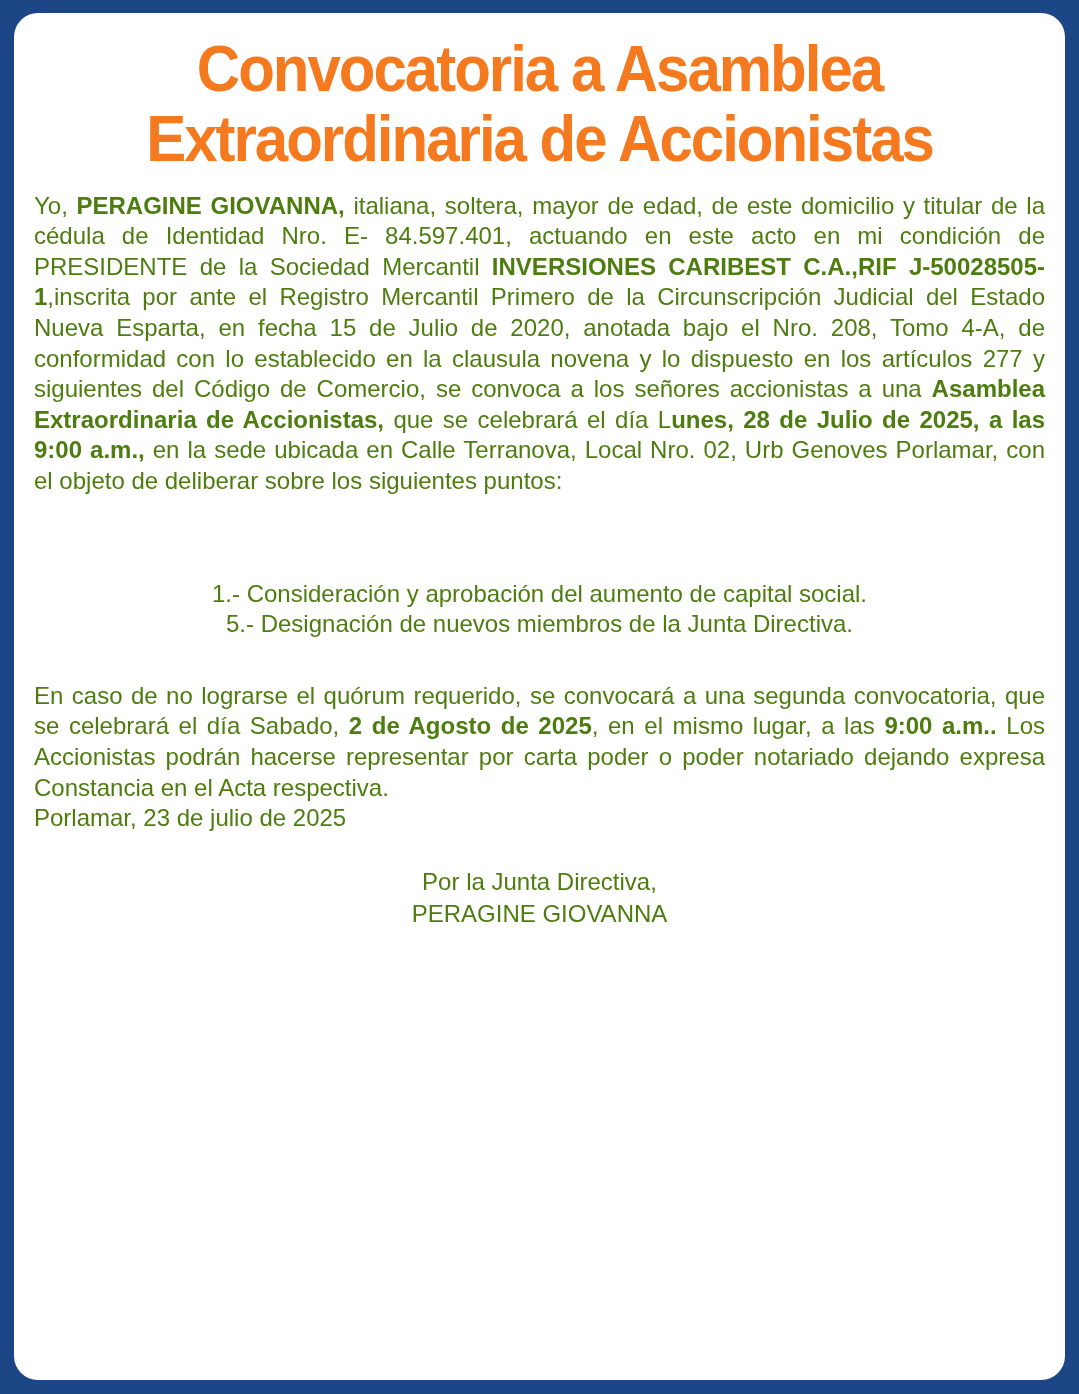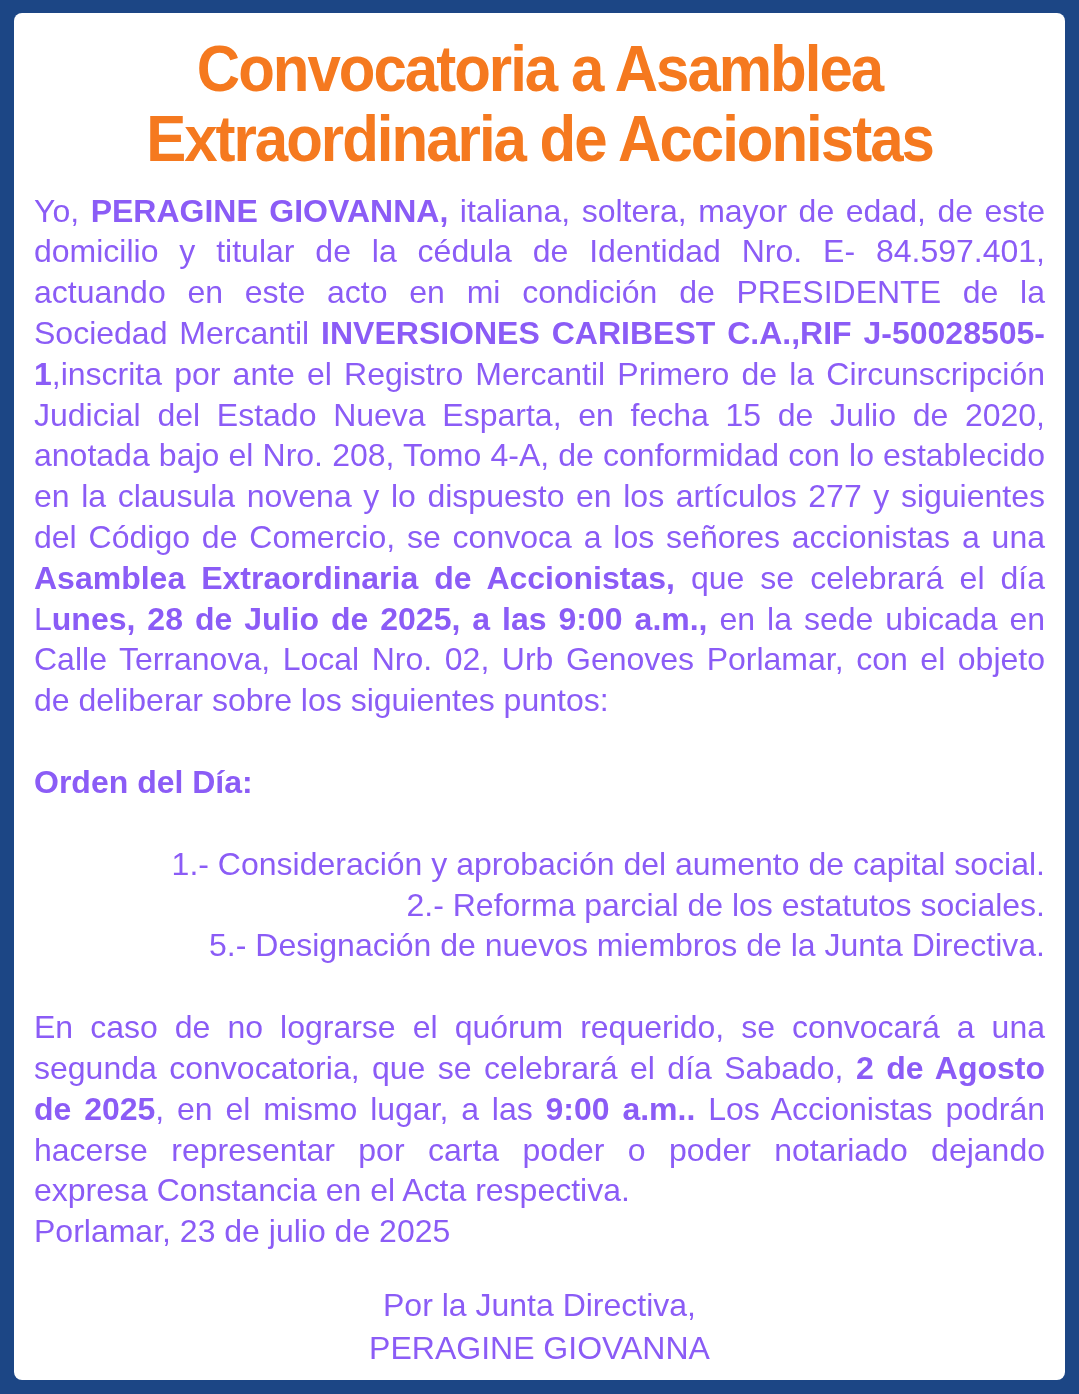--- a/index.html
+++ b/index.html
@@ -12,51 +12,51 @@
     height: 1394px;
     margin: 0 auto;
     background: #1c4685; 
     padding: 13px 14px 14px 14px;
     overflow: hidden;
   }
   .sheet {
     width: 100%;
     height: 100%;
     background: #ffffff;
-    border-radius: 8px;
+    border-radius: 24px;
     padding: 22px 20px 16px 20px;
     overflow: hidden;
   }
 
   .doc-title {
     color: #f5791f;
     text-align: center;
     font-weight: bold;
     font-size: 60px;
     line-height: 1.08;
     letter-spacing: -2px;
     transform: scaleY(1.08);
     transform-origin: top center;
     margin-bottom: 26px;
   }
 
   .body-copy {
-    color: #8b5cf6;
-    font-size: 32px;
+    color: #4d7c0f;
+    font-size: 24px;
     line-height: 1.275;
   }
 
   .para { text-align: justify; }
   .b { font-weight: bold; }
 
   .spacer-line { height: 41px; }
 
   .agenda-heading { font-weight: bold; }
 
-  .agenda-list div { text-align: right; }
+  .agenda-list div { text-align: center; }
 
   .date-line { font-weight: normal; }
 
   .signature {
     margin-top: 32px;
     text-align: center;
   }
   .signature .sig-line { line-height: 1.35; }
   .sig-bold { font-weight: normal; }
 </style>
@@ -70,27 +70,25 @@
       <span>Convocatoria a Asamblea</span><br>
       <span>Extraordinaria de Accionistas</span>
     </h1>
 
     <div class="body-copy">
 
       <p class="para"><span>Yo, </span><span class="b">PERAGINE GIOVANNA,</span><span> italiana, soltera, mayor de edad, de este domicilio y titular de la cédula de Identidad Nro. E- 84.597.401, actuando en este acto en mi condición de PRESIDENTE de la Sociedad Mercantil </span><span class="b">INVERSIONES CARIBEST C.A.,RIF J-50028505-1</span><span>,inscrita por ante el Registro Mercantil Primero de la Circunscripción Judicial del Estado Nueva Esparta, en fecha 15 de Julio de 2020, anotada bajo el Nro. 208, Tomo 4-A, de conformidad con lo establecido en la clausula novena y lo dispuesto en los artículos 277 y siguientes del Código de Comercio, se convoca a los señores accionistas a una </span><span class="b">Asamblea Extraordinaria de Accionistas,</span><span> que se celebrará el día L</span><span class="b">unes, 28 de Julio de 2025, a las 9:00 a.m.,</span><span> en la sede ubicada en Calle Terranova, Local Nro. 02, Urb Genoves Porlamar, con el objeto de deliberar sobre los siguientes puntos:</span></p>
 
       <div class="spacer-line"></div>
 
-      <div class="agenda-heading">Orden del Día:</div>
 
       <div class="spacer-line"></div>
 
       <div class="agenda-list">
         <div>1.- Consideración y aprobación del aumento de capital social.</div>
-        <div>2.- Reforma parcial de los estatutos sociales.</div>
         <div>5.- Designación de nuevos miembros de la Junta Directiva.</div>
       </div>
 
       <div class="spacer-line"></div>
 
       <p class="para"><span>En caso de no lograrse el quórum requerido, se convocará a una segunda convocatoria, que se celebrará el día Sabado, </span><span class="b">2 de Agosto de 2025</span><span>, en el mismo lugar, a las </span><span class="b">9:00 a.m..</span><span> Los Accionistas podrán hacerse representar por carta poder o poder notariado dejando expresa Constancia en el Acta respectiva.</span></p>
 
       <div class="date-line">Porlamar, 23 de julio de 2025</div>
 
       <div class="signature">

